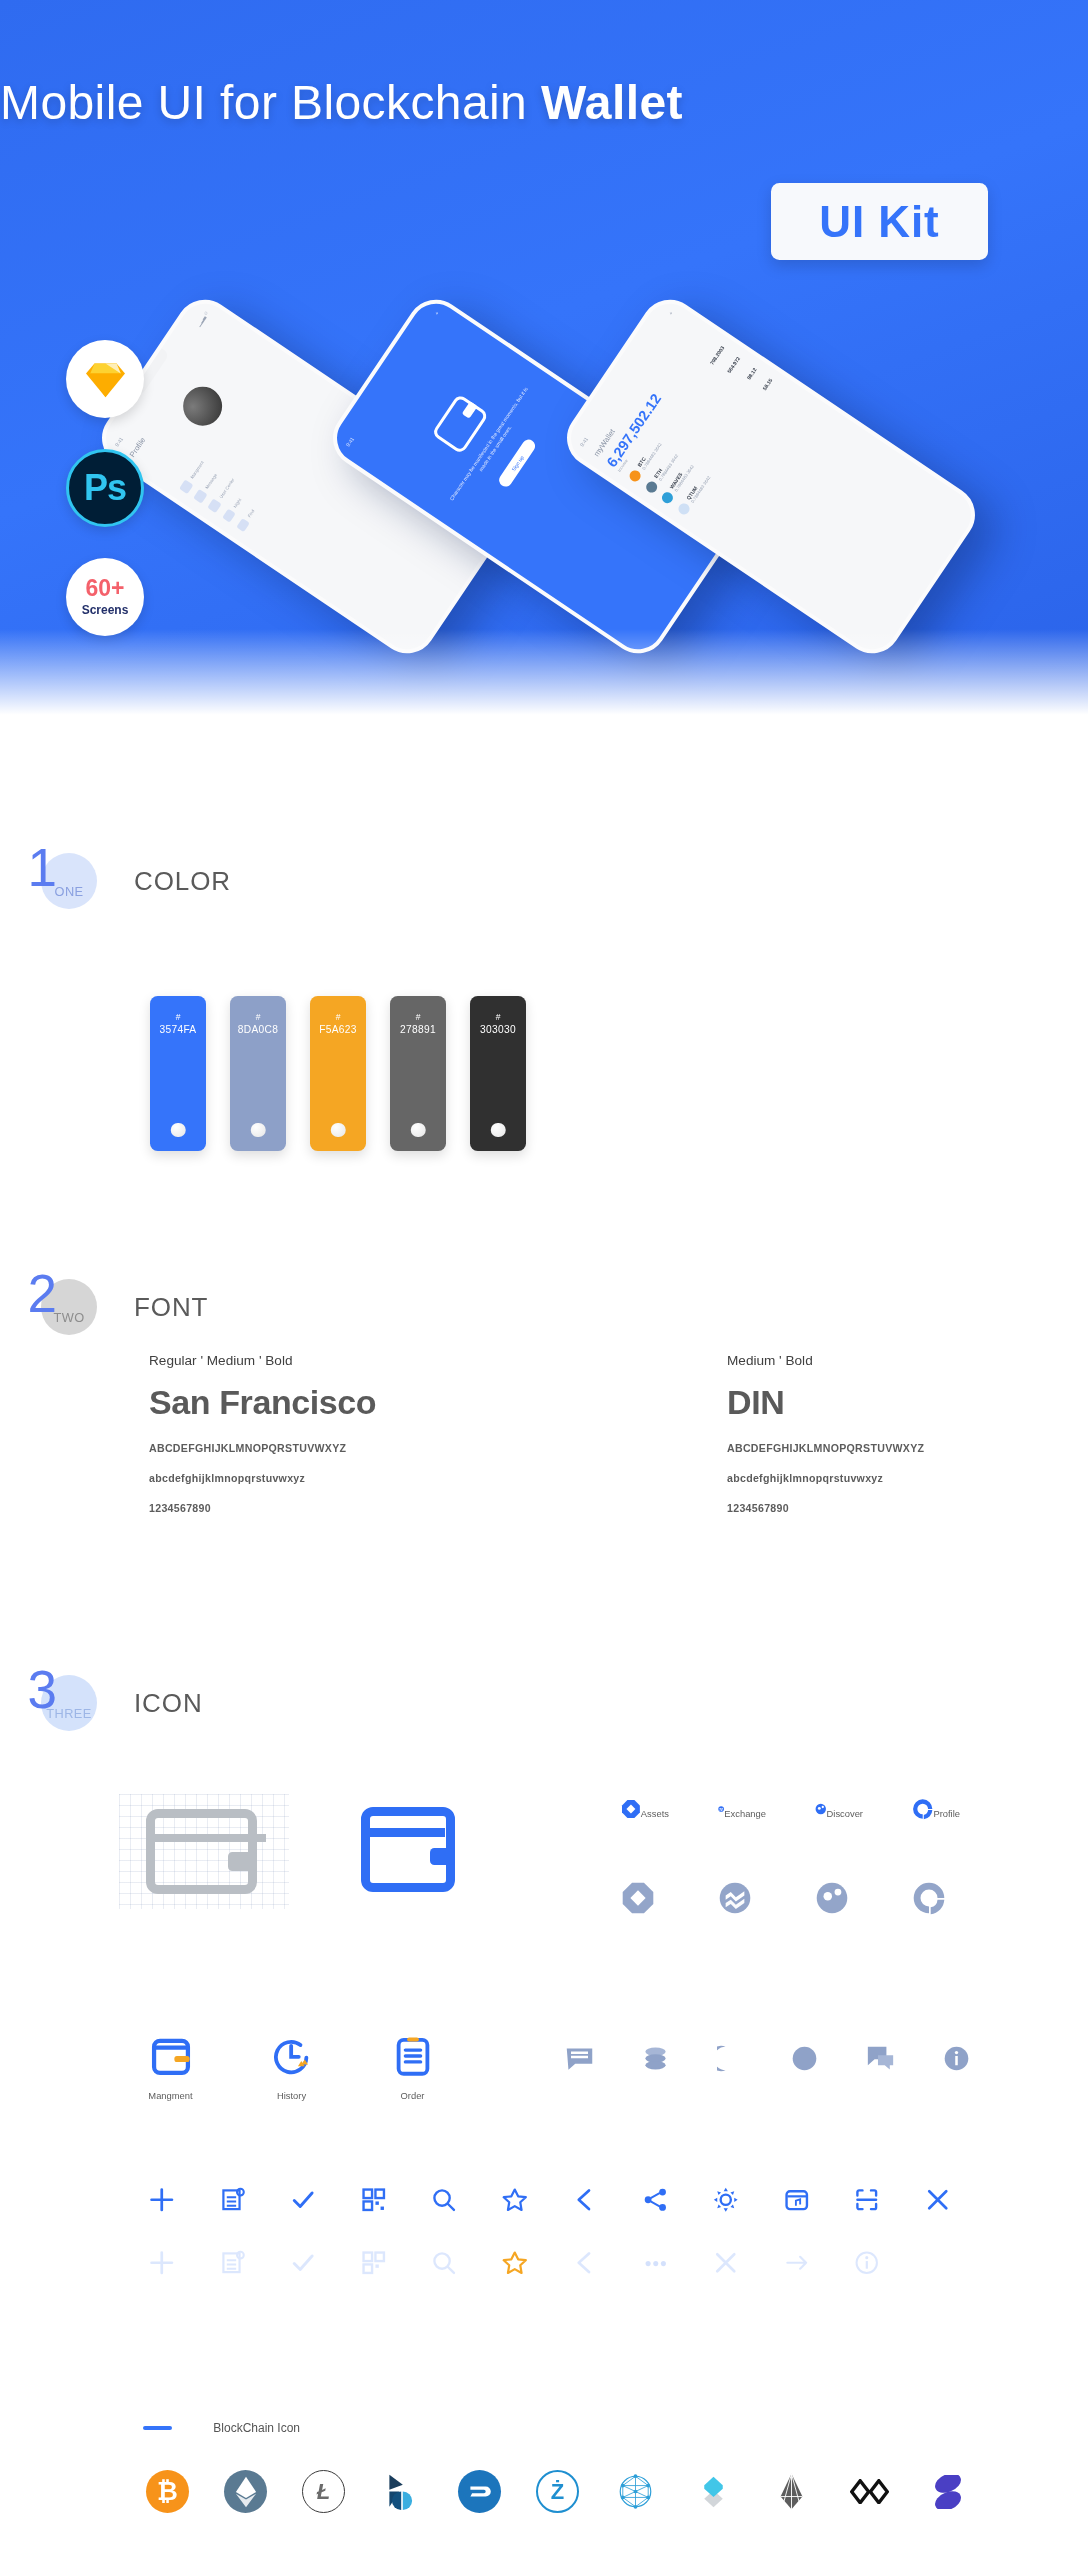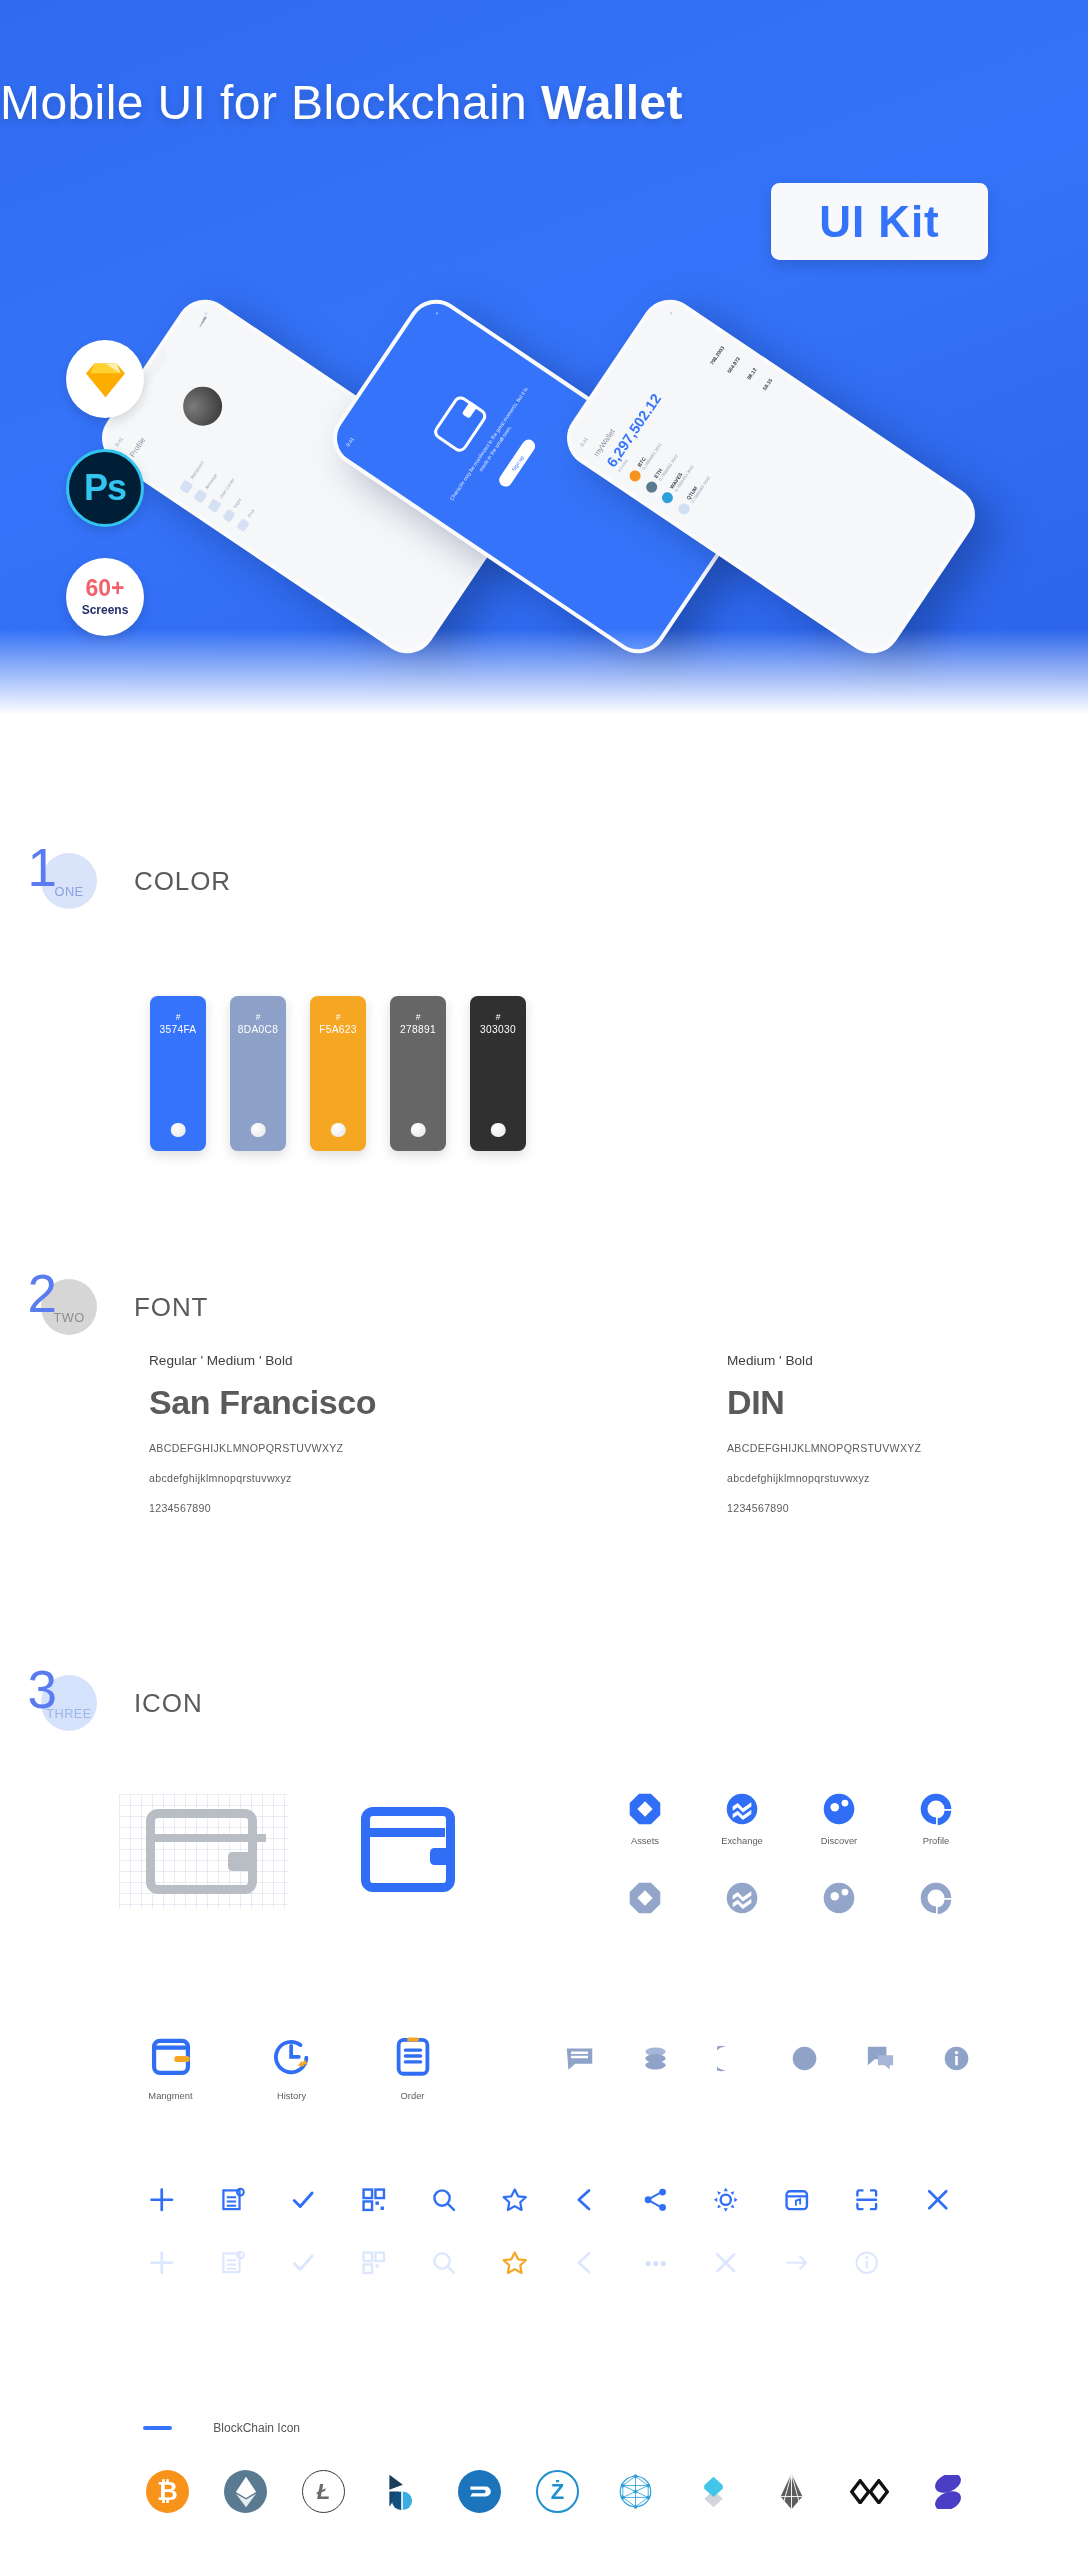--- a/index.html
+++ b/index.html
@@ -129,21 +129,21 @@
   .sw .dot {
     position:absolute; bottom:13.6px; left:50%; transform:translateX(-50%);
     width:14.5px; height:14.5px; border-radius:50%;
     background:radial-gradient(circle at 35% 30%, #ffffff, #e6e6e6);
   }
 
   
   .font-col { position:absolute; }
   .font-weights { font-size:13.6px; color:#404040; }
   .font-name { font-size:34px; font-weight:700; color:#5a5a5a; margin-top:14.5px; letter-spacing:-0.4px;}
-  .font-sample { font-size:10.6px; color:#5c5c5c; margin-top:20.4px; letter-spacing:0.3px; }
+  .font-sample { font-size:10.6px; color:#5c5c5c; margin-top:20.4px; letter-spacing:0.3px;font-weight:bold; }
   .font-sample.s2 { margin-top:18px; }
   .font-sample.s3 { margin-top:18px; }
 
   
   .wallet-sketch { position:absolute; left:119px; top:1794px; width:170px; height:115px; }
   .wallet-sketch .grid-bg {
     position:absolute; inset:0;
     background:
       repeating-linear-gradient(to right, rgba(120,140,180,0.16) 0 0.9px, transparent 0.9px 11px),
       repeating-linear-gradient(to bottom, rgba(120,140,180,0.16) 0 0.9px, transparent 0.9px 11px);
@@ -155,21 +155,21 @@
   .wsh:after { content:""; position:absolute; right:-9.4px; top:34px; width:29px; height:18.7px;
     background:#b9bec4; border-radius:4.3px; }
   .wsh:before { content:""; position:absolute; left:0; top:15.3px; width:111px; height:8.5px; background:#b9bec4; }
   .wallet-solid { position:absolute; left:361px; top:1807px; width:94px; height:85px; }
   .wsb { position:absolute; inset:0; border:9.4px solid #2f6ef5; border-radius:12px; }
   .wsb:after { content:""; position:absolute; right:-9.4px; top:32px; width:25.5px; height:17px;
     background:#2f6ef5; border-radius:4.3px; }
   .wsb:before { content:""; position:absolute; left:0; top:12px; width:75px; height:8.5px; background:#2f6ef5; }
 
   .tabicons { position:absolute; left:621px; top:1792px; display:flex; gap:49px; }
-  .tabicon { width:48px; display:flex; flex-direction:column; align-items:center; }
+  .tabicon { width:48px; display:flex; flex-direction:row; align-items:center; }
   .tabicon .lbl { font-size:9.4px; color:#5d5d5d; margin-top:9.4px; }
   .tabicons2 { position:absolute; left:621px; top:1881px; display:flex; gap:49px; }
 
   .threeicons { position:absolute; left:145px; top:2034px; display:flex; gap:70px; }
   .three-i { display:flex; flex-direction:column; align-items:center; width:51px;}
   .three-i .lbl { font-size:9.4px; color:#5d5d5d; margin-top:12px; white-space:nowrap; }
 
   .greyicons { position:absolute; left:565px; top:2045px; display:flex; gap:48px; align-items:center; }
 
   .actionrow { position:absolute; left:149px; top:2187px; display:flex; gap:45px; align-items:center; }

